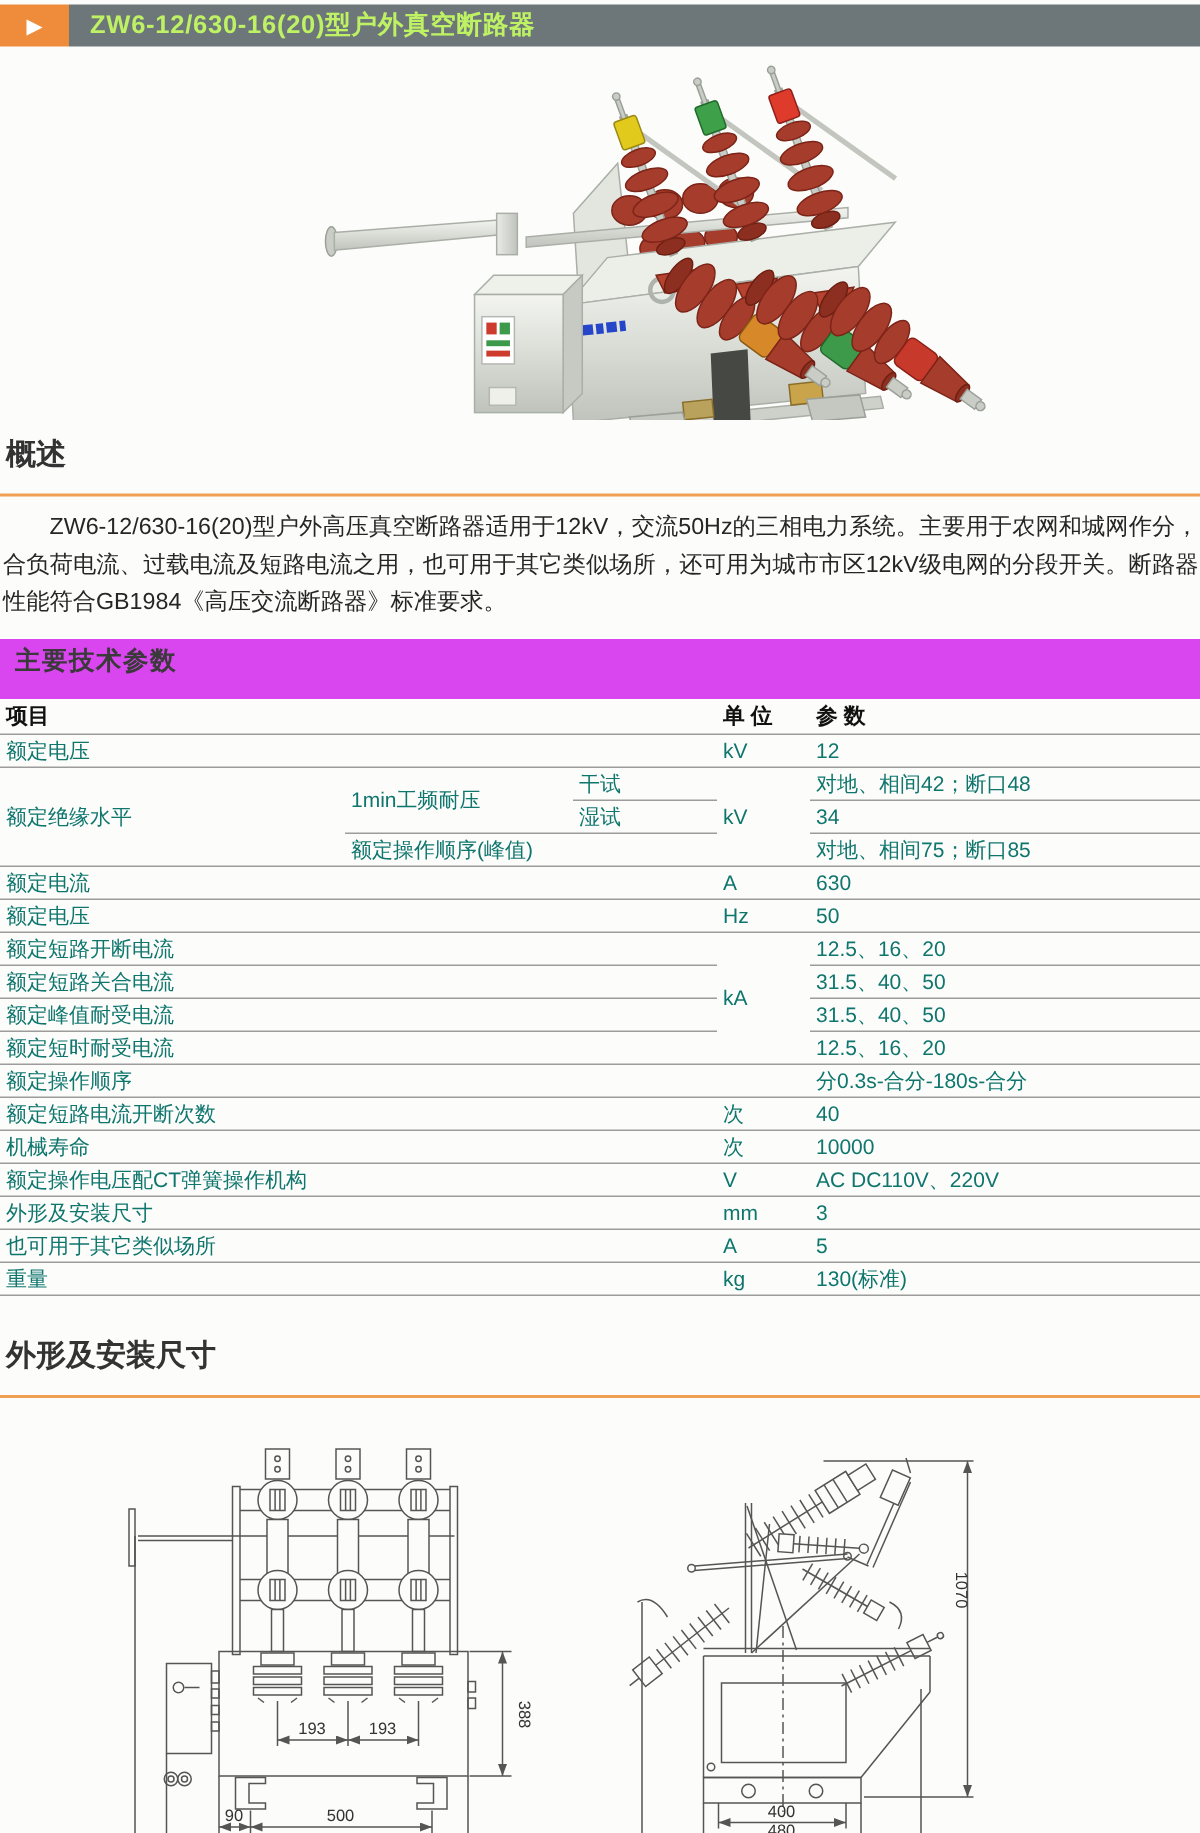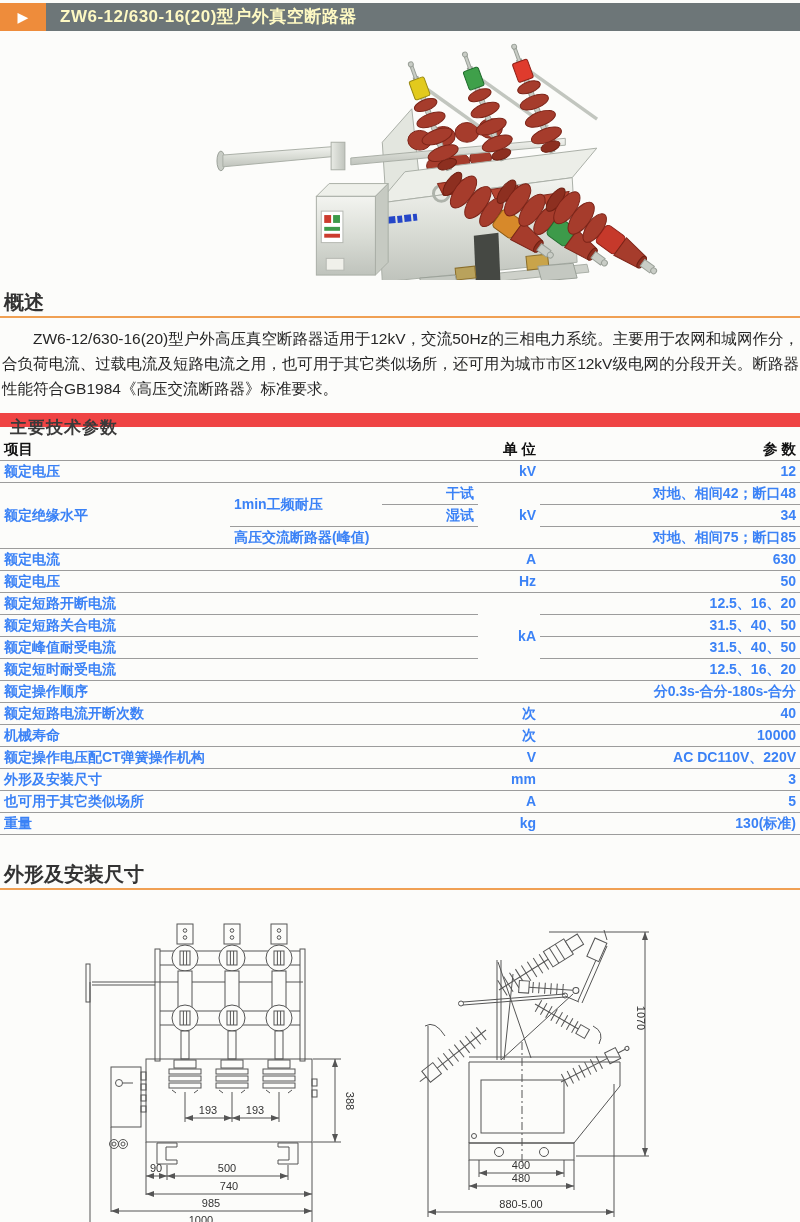--- a/index.html
+++ b/index.html
@@ -5,45 +5,45 @@
   html,body{margin:0;padding:0;}
   body{
     width:800px;height:1222px;overflow:hidden;
     background:#fcfcfa;color:#2b2b2b;
     font-family:"Liberation Sans","DejaVu Sans",sans-serif;
     position:relative;
   }
   
   .page-header{display:flex;margin-top:3px;height:28px;}
   .hdr-icon{width:46px;background:#ee8c3b;color:#ffffff;display:flex;align-items:center;justify-content:center;font-size:14px;}
-  .hdr-bar{flex:1;background:#6d7678;color:#fef9c3;font-size:17px;font-weight:bold;line-height:28px;padding-left:14px;letter-spacing:.5px;}
+  .hdr-bar{flex:1;background:#6d7678;color:#bef264;font-size:17px;font-weight:bold;line-height:28px;padding-left:14px;letter-spacing:.5px;}
   
   .photo-wrap{height:252px;display:flex;justify-content:center;align-items:center;}
   
   .section-title{
     font-size:20px;font-weight:bold;color:#333;
-    padding:0 0 0 4px;border-bottom:2px solid #f0a053;margin:6px 0 0 0;
+    padding:0 0 13px 4px;border-bottom:2px solid #f0a053;margin:6px 0 0 0;
   }
   .overview-body{
     font-size:15.5px;line-height:1.62;color:#262626;text-align:justify;
     text-indent:2em;margin:8px 1px 10px 2px;
   }
   .band{
-    background:#ef4444;color:#3a3a3a;font-size:17px;font-weight:bold;
-    height:14px;line-height:30px;padding-left:10px;margin-top:12px;letter-spacing:1px;
+    background:#d946ef;color:#3a3a3a;font-size:17px;font-weight:bold;
+    height:40px;line-height:30px;padding-left:10px;margin-top:12px;letter-spacing:1px;
   }
   
-  table.specs{width:100%;border-collapse:collapse;table-layout:fixed;margin-top:12px;}
+  table.specs{width:100%;border-collapse:collapse;table-layout:fixed;margin-top:2px;}
   table.specs td{
     border-bottom:1px solid #9c9c9c;
-    font-size:14px;line-height:17px;padding:2px 4px;color:#3b82f6;
-    overflow:hidden;white-space:nowrap;font-weight:bold;
+    font-size:14px;line-height:17px;padding:2px 4px;color:#0f766e;
+    overflow:hidden;white-space:nowrap;
   }
   table.specs tr.thead td{font-weight:bold;font-size:14.5px;color:#111;}
-  td.c{text-align:right;}
+  td.c{text-align:left;}
   td.l{text-align:left;}
   
   .figures{display:flex;justify-content:center;gap:6px;margin-top:24px;}
   .figures svg{display:block;}
   
   .ln{stroke:#555;stroke-width:1;fill:none;}
   .bgfill{fill:#fcfcfa;stroke:#555;stroke-width:1;}
   .dim{stroke:#555;stroke-width:1;fill:none;}
   .dimtxt{font-size:11px;fill:#333;font-family:"Liberation Sans",sans-serif;}
   
@@ -240,21 +240,21 @@
     <td rowspan="2" class="l">1min工频耐压</td>
     <td class="c">干试</td>
     <td rowspan="3" class="c">kV</td>
     <td class="c">对地、相间42；断口48</td>
   </tr>
   <tr>
     <td class="c">湿试</td>
     <td class="c">34</td>
   </tr>
   <tr>
-    <td colspan="2" class="l">高压交流断路器(峰值)</td>
+    <td colspan="2" class="l">额定操作顺序(峰值)</td>
     <td class="c">对地、相间75；断口85</td>
   </tr>
   <tr>
     <td colspan="3" class="l">额定电流</td>
     <td class="c">A</td>
     <td class="c">630</td>
   </tr>
   <tr>
     <td colspan="3" class="l">额定电压</td>
     <td class="c">Hz</td>

